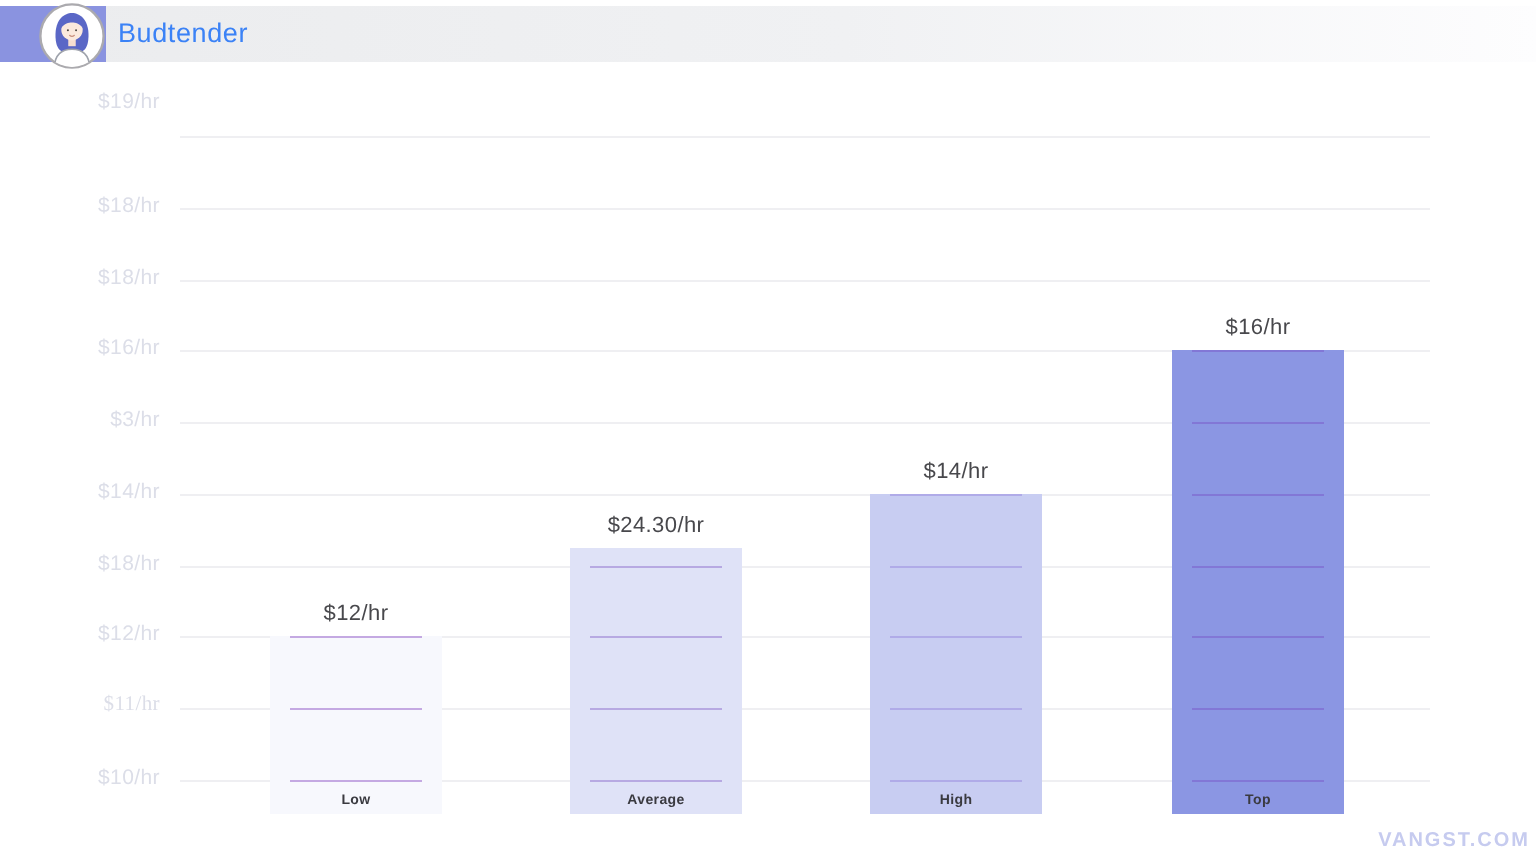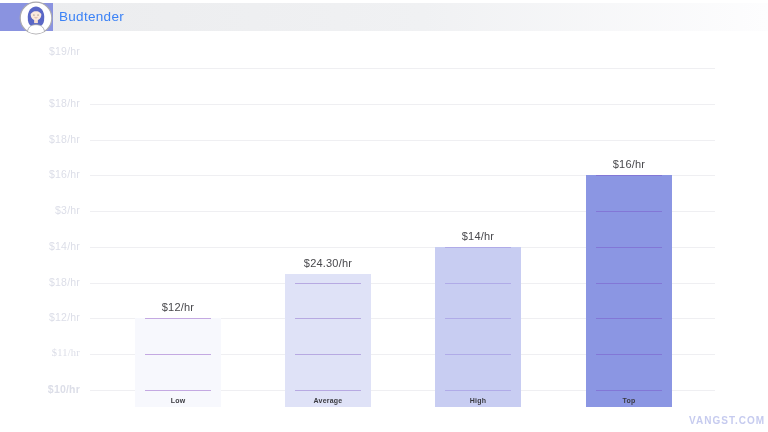--- a/index.html
+++ b/index.html
@@ -117,21 +117,21 @@
           <path d="M18.6 19.6 Q20 20.8 21.4 19.6" stroke="#c98f7c" stroke-width="0.7" fill="none" stroke-linecap="round"></path>
           <path d="M9.5 40 C9.5 31.5 13.5 27.8 20 27.8 C26.5 27.8 30.5 31.5 30.5 40 Z" fill="#ffffff" stroke="#9fa3ac" stroke-width="1"></path>
         </g>
       </svg>
     </div>
     <div class="header-title">Budtender</div>
   </div>
 
   <div id="chart" class="chart">
       <div class="gridline" style="top: 390px;"></div>
-      <div class="ylabel" style="top: 383px; font-weight: bold;">$10/hr</div>
+      <div class="ylabel" style="top: 383px;">$10/hr</div>
       <div class="gridline" style="top: 354.2px;"></div>
       <div class="ylabel" style="top: 347.2px; font-family: Liberation Serif, serif;">$11/hr</div>
       <div class="gridline" style="top: 318.4px;"></div>
       <div class="ylabel" style="top: 311.4px;">$12/hr</div>
       <div class="gridline" style="top: 282.7px;"></div>
       <div class="ylabel" style="top: 275.7px;">$18/hr</div>
       <div class="gridline" style="top: 246.9px;"></div>
       <div class="ylabel" style="top: 239.9px;">$14/hr</div>
       <div class="gridline" style="top: 211.1px;"></div>
       <div class="ylabel" style="top: 204.1px;">$3/hr</div>

